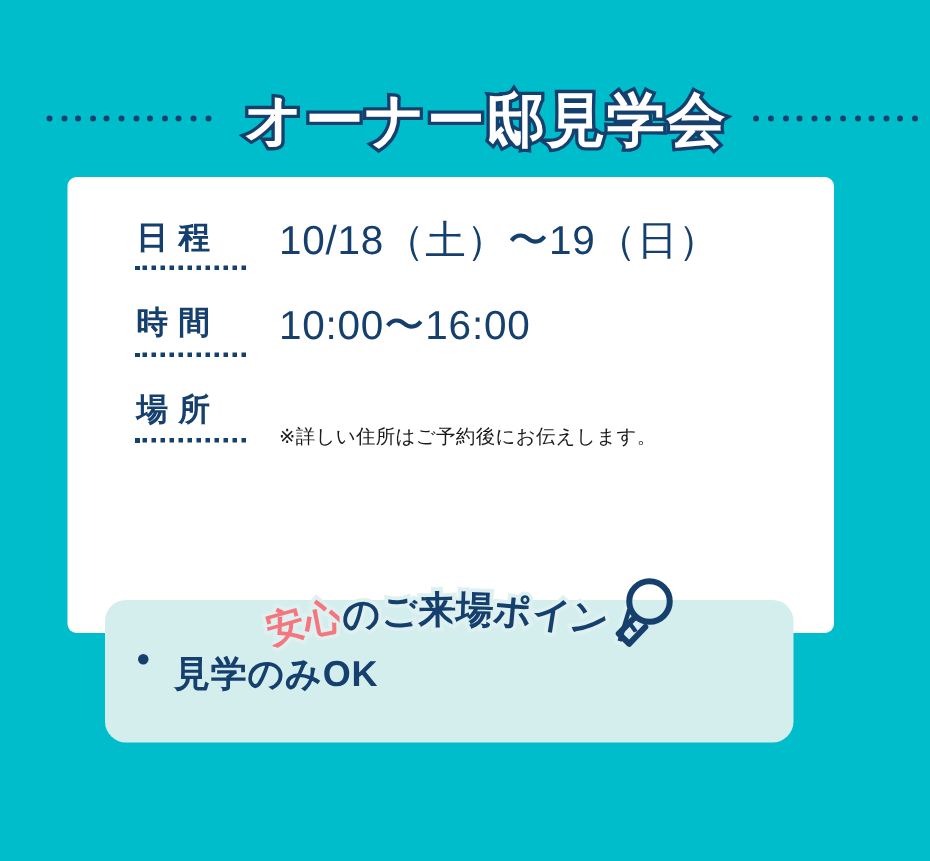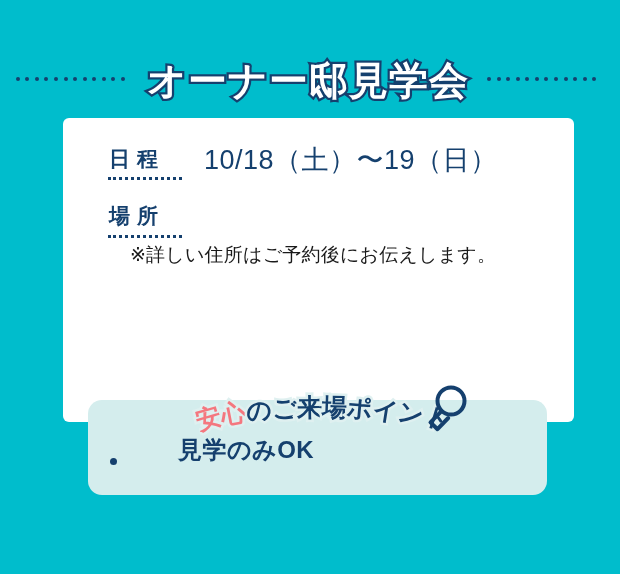--- a/index.html
+++ b/index.html
@@ -17,21 +17,21 @@
 
   
   .title-band {
     position: absolute;
     left: 0;
     top: 48px;
     width: 612px;
     height: 62px;
     display: flex;
     align-items: center;
-    justify-content: center;
+    justify-content: flex-end;
   }
   .dots {
     display: flex;
     align-items: center;
     gap: 5.6px;
     flex: none;
   }
   .dots .dot {
     width: 4px;
     height: 4px;
@@ -50,41 +50,41 @@
     paint-order: stroke fill;
     white-space: nowrap;
     line-height: 1;
     position: relative;
     top: 1px;
   }
 
   
   .card {
     position: absolute;
-    left: 63px;
+    left: 45px;
     top: 118px;
     width: 511px;
     height: 304px;
     background: #ffffff;
     border-radius: 6px;
   }
 
   
   .info-list {
     position: absolute;
     left: 45px;
     top: 28px;
     width: 450px;
   }
   .info-row {
     display: flex;
     align-items: flex-start;
     margin-bottom: 23px;
   }
-  .info-row:last-child { margin-bottom: 0; flex-direction: column; }
+  .info-row:last-child { margin-bottom: 0; }
 
   .info-label {
     flex: none;
     width: 74px;
     font-size: 21px;
     font-weight: bold;
     color: #15406e;
     letter-spacing: 7px;
     text-indent: 1px;
     line-height: 1.25;
@@ -98,22 +98,22 @@
   }
   .info-value {
     font-size: 27px;
     font-weight: normal;
     color: #15406e;
     line-height: 1.1;
     letter-spacing: 0.5px;
     white-space: nowrap;
   }
   .info-note {
-    margin-top: 6px;
-    font-size: 19px;
+    margin-top: 22px;
+    font-size: 13px;
     color: #1a1a1a;
     line-height: 1.2;
     letter-spacing: 0.2px;
     white-space: nowrap;
   }
 
   
   .points-box {
     position: absolute;
     left: 25px;
@@ -165,27 +165,26 @@
   }
 
   
   .bullet-list {
     position: absolute;
     left: 22px;
     top: 36px;
   }
   .bullet-item {
     display: flex;
-    align-items: flex-end;
+    align-items: flex-start;
     font-size: 24px;
     font-weight: bold;
     color: #15406e;
     line-height: 1.2;
     letter-spacing: 0.5px;
-    gap: 44px;
   }
   .bullet-dot {
     width: 7px;
     height: 7px;
     border-radius: 50%;
     background: #15406e;
     margin-right: 17px;
     flex: none;
   }
 </style>
@@ -230,20 +229,26 @@
 
   <div class="info-list">
 
     <div class="info-row">
       <div class="info-label">日程</div>
       <div class="info-value-wrap">
         <div class="info-value">10/18（土）〜19（日）</div>
       </div>
     </div>
 
+    <div class="info-row">
+      <div class="info-label">時間</div>
+      <div class="info-value-wrap">
+        <div class="info-value">10:00〜16:00</div>
+      </div>
+    </div>
 
     <div class="info-row">
       <div class="info-label">場所</div>
       <div class="info-value-wrap">
         <div class="info-note">※詳しい住所はご予約後にお伝えします。</div>
       </div>
     </div>
 
   </div>
 

